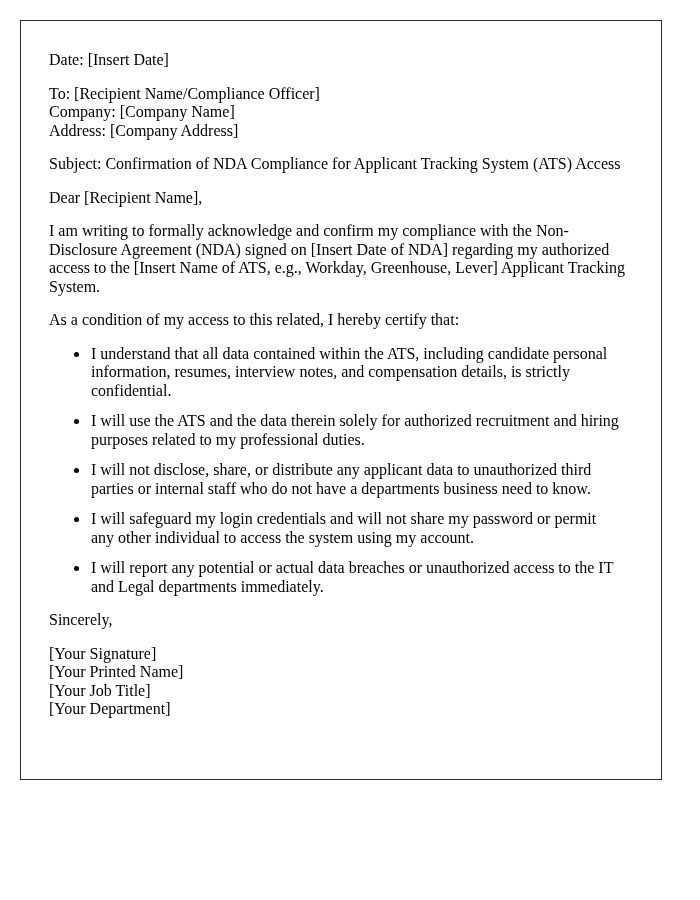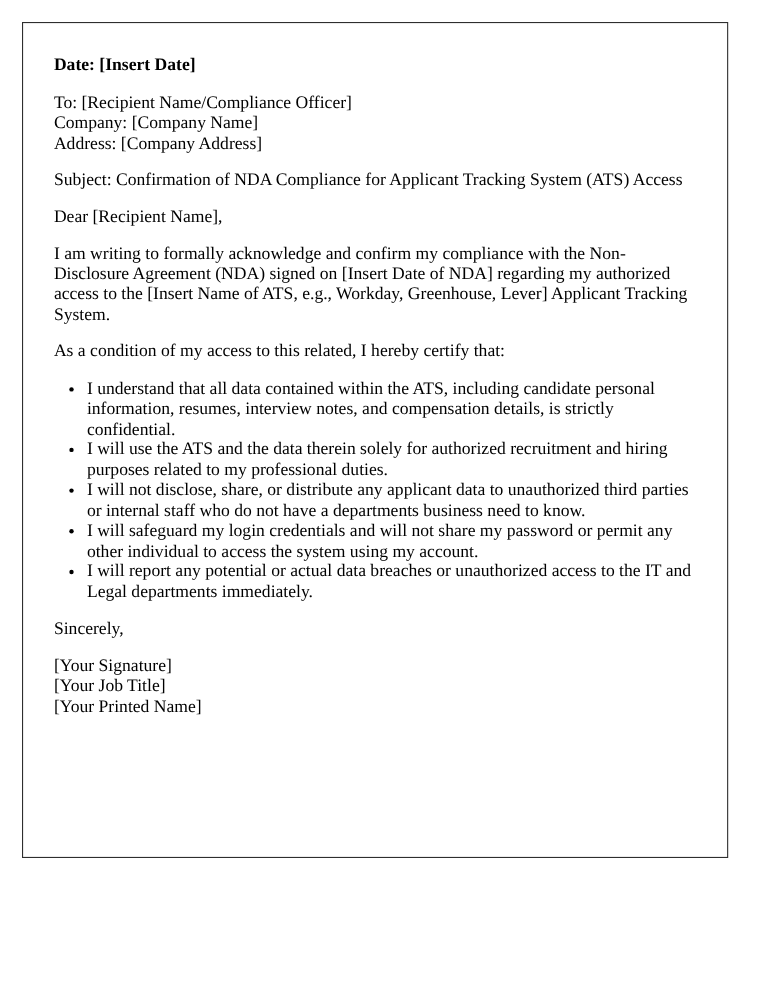--- a/index.html
+++ b/index.html
@@ -27,32 +27,31 @@
     border: 1.5px solid #2e2e2e;
     background: #ffffff;
     padding: 30px 28px 18px 28px;
     overflow: hidden;
   }
   .letter-box p {
     margin: 15px 0;
   }
   .letter-box p:first-child {
     margin-top: 0;
-    font-weight: bold;
   }
   .ln {
     display: block;
   }
   ul.cert-list {
     margin: 15px 0;
     padding-left: 29px;
     list-style-type: disc;
   }
   ul.cert-list li {
-    margin: 0;
+    margin: 12px;
     padding-left: 1px;
   }
 </style>
 </head>
 <body>
 
 <div class="letter-box">
 
   <p>Date: [Insert Date]</p>
 
@@ -76,17 +75,18 @@
     <li>I will not disclose, share, or distribute any applicant data to unauthorized third parties or internal staff who do not have a departments business need to know.</li>
     <li>I will safeguard my login credentials and will not share my password or permit any other individual to access the system using my account.</li>
     <li>I will report any potential or actual data breaches or unauthorized access to the IT and Legal departments immediately.</li>
   </ul>
 
 
   <p>Sincerely,</p>
 
   <p>
     <span class="ln">[Your Signature]</span>
+    <span class="ln">[Your Printed Name]</span>
     <span class="ln">[Your Job Title]</span>
-    <span class="ln">[Your Printed Name]</span>
+    <span class="ln">[Your Department]</span>
   </p>
 
 </div>
 
 </body></html>

